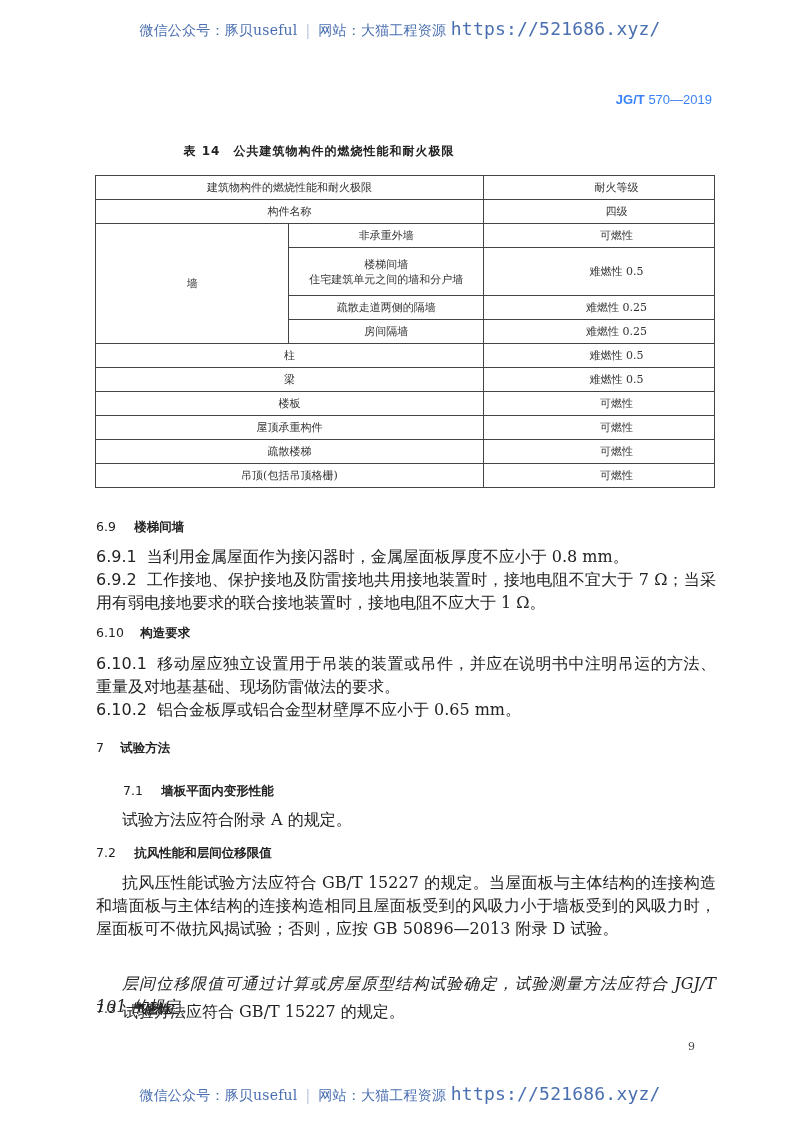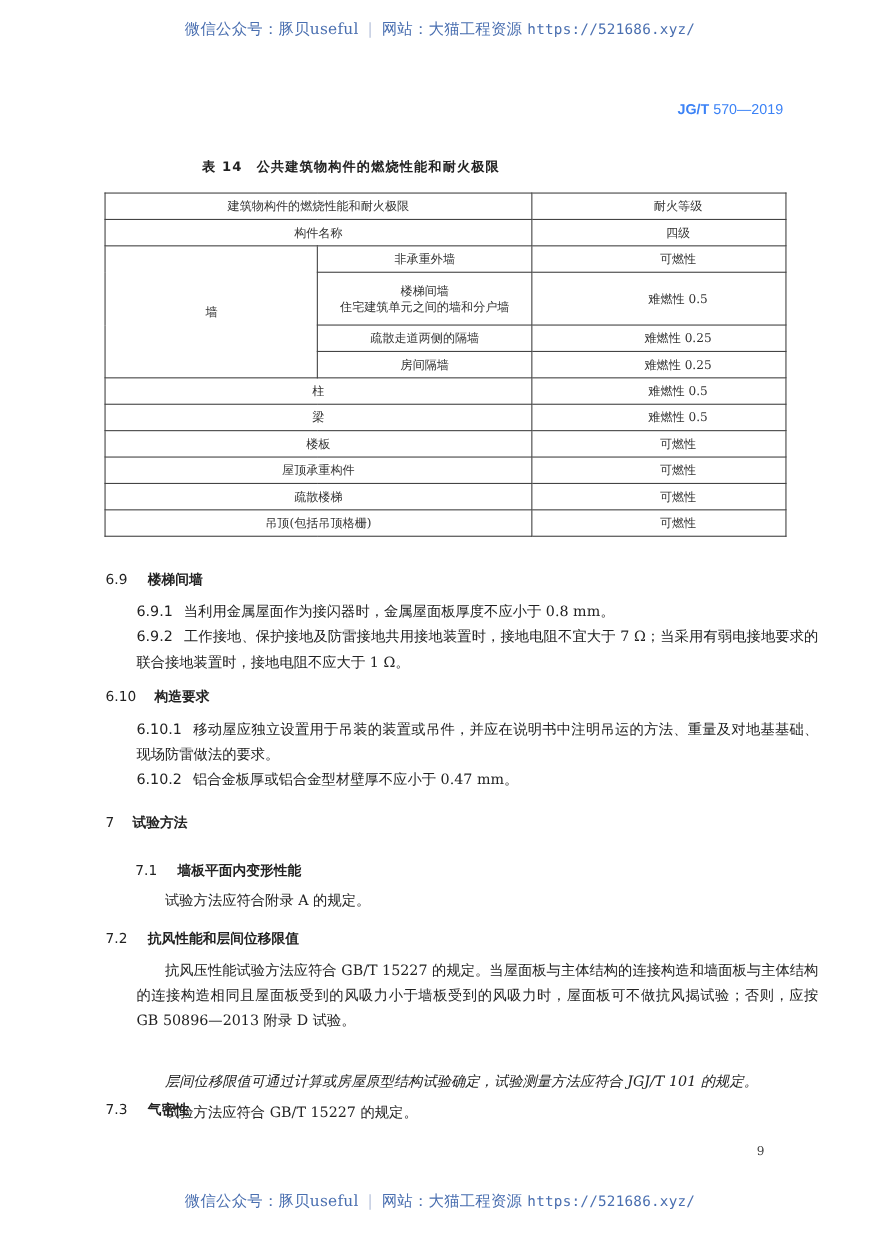--- a/index.html
+++ b/index.html
@@ -7,21 +7,21 @@
     width: 800px; height: 1131px; position: relative; overflow: hidden;
     background: #ffffff; color: #222222;
     font-family: "DejaVu Serif", "Liberation Serif", serif;
   }
   .watermark {
     position: absolute; left: 0; width: 800px; text-align: center;
     color: #4a6fb0; font-size: 14px; letter-spacing: 0.2px;
     font-family: "DejaVu Serif", "Liberation Serif", serif;
   }
   .watermark .sep { color: #b8c4dc; margin: 0 8px; }
-  .watermark .url { font-family: "DejaVu Sans Mono", "Liberation Mono", monospace; font-size: 13px; }
+  .watermark .url { font-family: "DejaVu Sans Mono", "Liberation Mono", monospace; font-size: 18px; }
   .std-code {
     position: absolute; right: 88px; top: 92px; font-size: 13px; color: #3b82f6;
     font-family: "Liberation Sans", "DejaVu Sans", sans-serif; font-weight: bold;
   }
   .std-code .num { font-weight: normal; }
   .table-caption {
     position: absolute; left: 0; width: 638px; top: 143px; text-align: center;
     font-size: 12px; font-weight: bold; letter-spacing: 1px;
     font-family: "DejaVu Sans", "Liberation Sans", sans-serif;
   }
@@ -36,22 +36,22 @@
   }
   table.fire td.c1 { width: 205px; }
   table.fire td.c2 { width: 206px; }
   table.fire td.c3 { width: 207px; padding-left: 35px; }
   .sec {
     position: absolute; left: 96px; font-size: 12.5px; font-weight: bold;
     font-family: "DejaVu Sans", "Liberation Sans", sans-serif;
   }
   .sec .no { font-weight: normal; display: inline-block; }
   .para {
-    position: absolute; left: 96px; width: 620px; font-size: 13px; line-height: 23px;
-    font-family: "DejaVu Serif", "Liberation Serif", serif; text-align: justify; margin-left: 28px;
+    position: absolute; left: 96px; width: 620px; font-size: 16px; line-height: 23px;
+    font-family: "DejaVu Serif", "Liberation Serif", serif; text-align: justify;
   }
   .para .no { font-family: "DejaVu Sans", "Liberation Sans", sans-serif; margin-right: 10px; }
   .indent { text-indent: 26px; }
   .page-num {
     position: absolute; left: 688px; top: 1040px; font-size: 11px; color: #444;
   }
 </style>
 </head>
 <body>
 
@@ -136,21 +136,21 @@
 </div>
 
 <div class="sec" style="top:625px;">
   <span class="no" style="width:40px;">6.10</span>
   <span>构造要求</span>
 </div>
 <div class="para" style="top:652px;">
   <span class="no">6.10.1</span><span>移动屋应独立设置用于吊装的装置或吊件，并应在说明书中注明吊运的方法、重量及对地基基础、现场防雷做法的要求。</span>
 </div>
 <div class="para" style="top:698px;">
-  <span class="no">6.10.2</span><span>铝合金板厚或铝合金型材壁厚不应小于 0.47 mm。</span>
+  <span class="no">6.10.2</span><span>铝合金板厚或铝合金型材壁厚不应小于 0.65 mm。</span>
 </div>
 
 <div class="sec" style="top:740px;">
   <span class="no" style="width:20px;">7</span>
   <span>试验方法</span>
 </div>
 
 <div class="sec" style="top:783px;">
   <span class="no" style="width:34px;margin-left:27px;">7.1</span>
   <span>墙板平面内变形性能</span>

